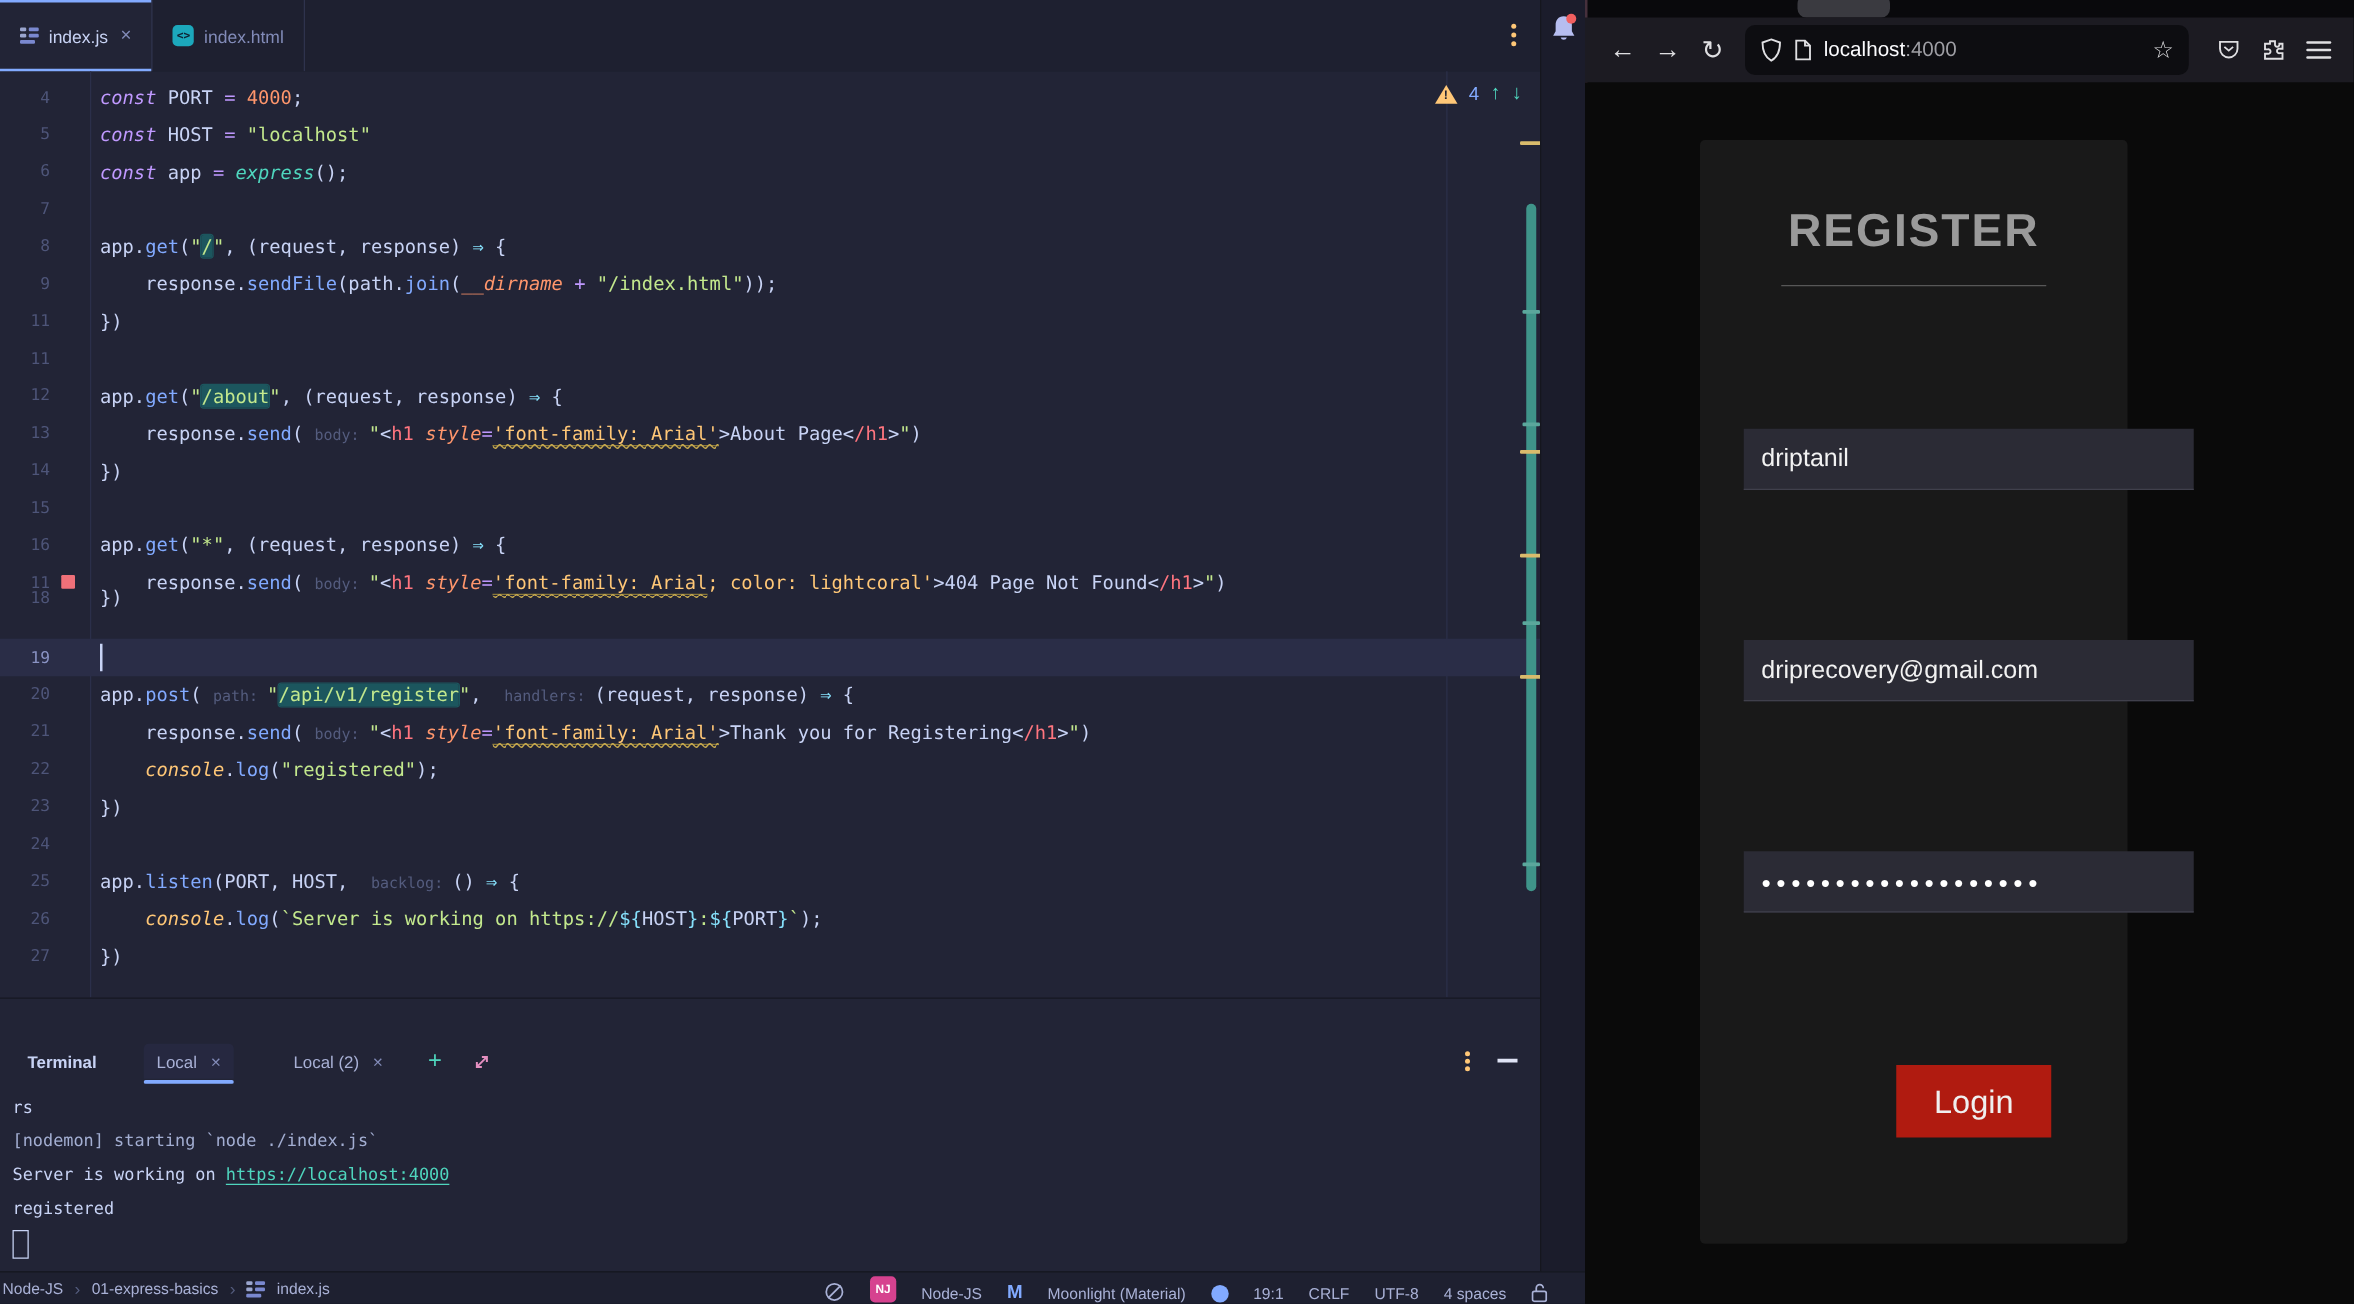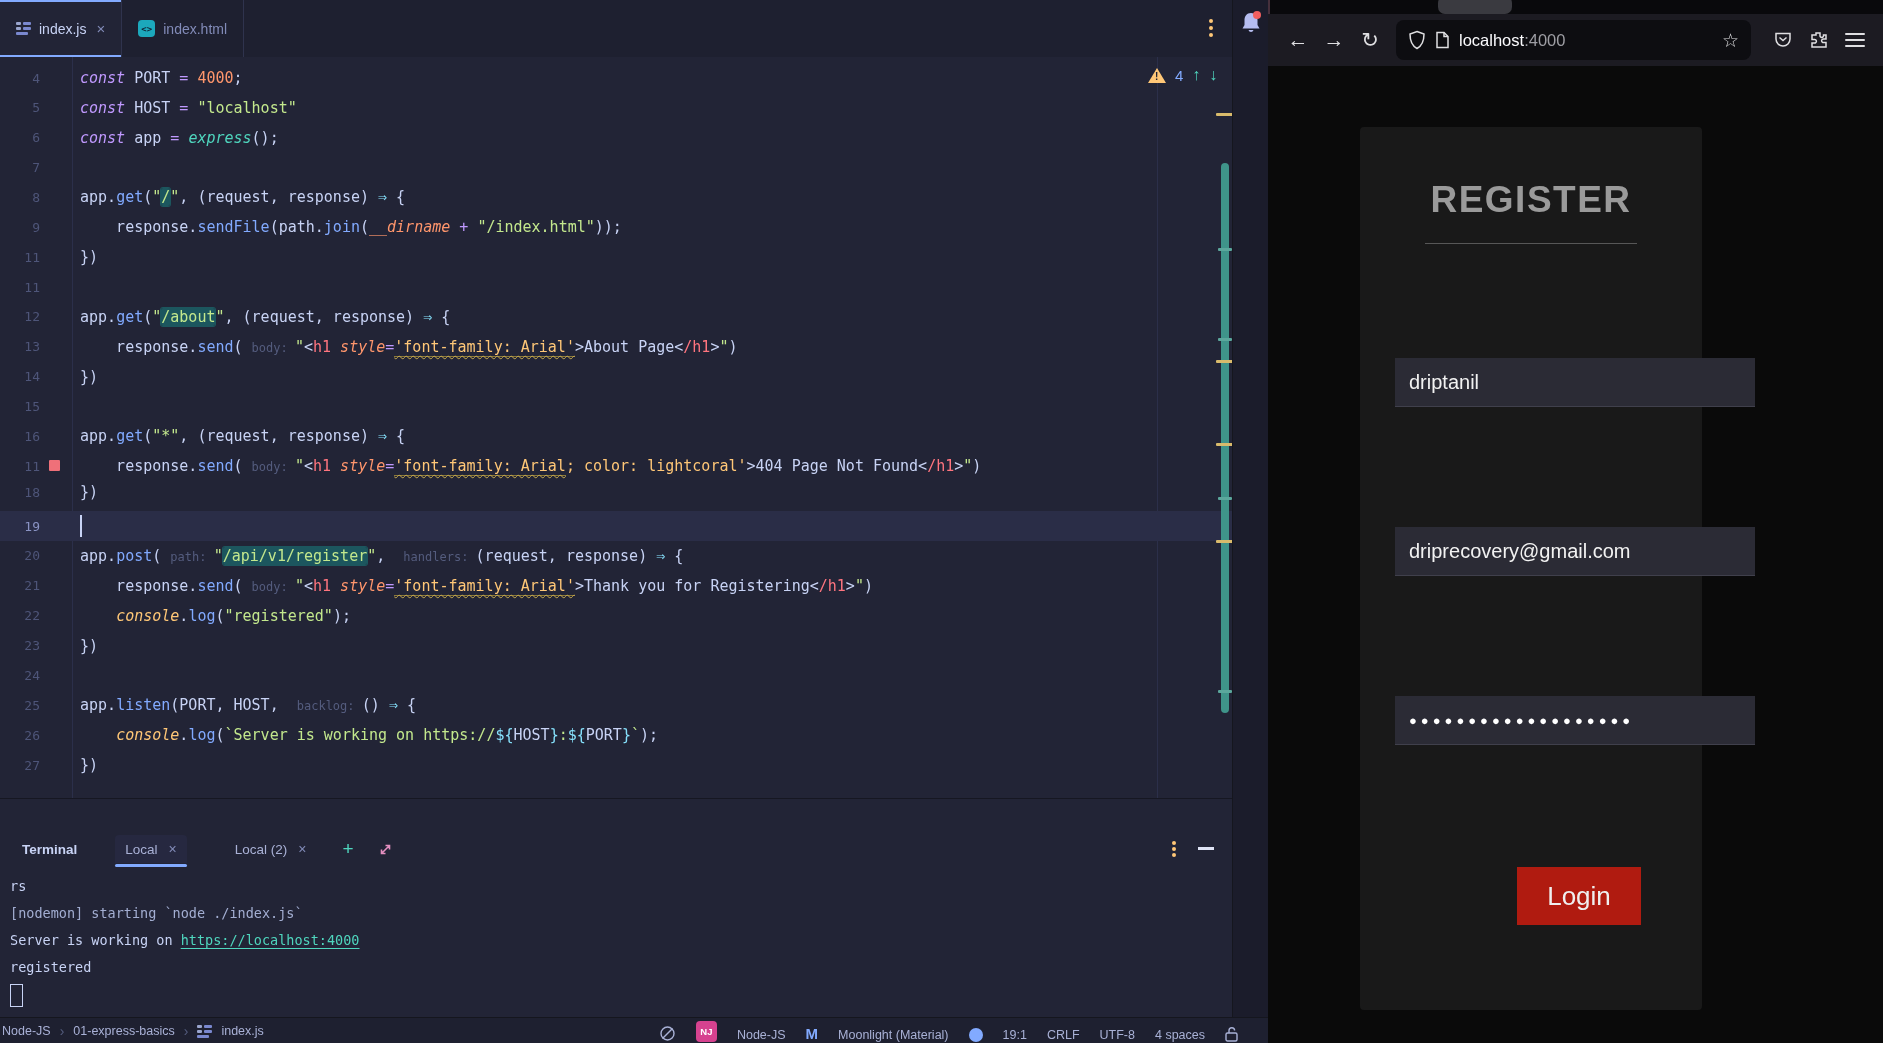--- a/index.html
+++ b/index.html
@@ -99,21 +99,21 @@
   .tb-btn{width:36px;height:36px;display:flex;align-items:center;justify-content:center;color:#dfdfe2;font-size:21px;}
   #back-btn{margin-left:12px;}
   #urlbar{height:40px;flex:1;margin:0 14px 0 8px;background:#0d0d11;border-radius:8px;display:flex;align-items:center;padding:0 12px;gap:9px;}
   #url-text{font-size:16.5px;color:#fbfbfe;flex:1;}
   #url-text .port{color:#9e9ea4;}
   #star-btn{font-size:19px;color:#dfdfe2;}
   #menu-btn{width:20px;height:14px;display:flex;flex-direction:column;justify-content:space-between;margin:0 18px 0 8px;}
   #menu-btn i{display:block;height:2px;background:#dfdfe2;border-radius:1px;}
   
   #page{position:absolute;left:0;top:66px;width:615px;height:977px;background:#0a0a0a;}
-  #card{position:absolute;left:92px;top:46px;width:342px;height:883px;background:#191919;border-radius:4px;margin-top:15px;}
+  #card{position:absolute;left:92px;top:46px;width:342px;height:883px;background:#191919;border-radius:4px;}
   #reg-title{margin-top:52px;text-align:center;font-size:37px;font-weight:bold;letter-spacing:1.5px;color:#9a9a9a;}
   #reg-hr{width:212px;border:none;border-top:1px solid #575757;margin:22px auto 0 auto;}
   .form-field{position:absolute;left:35px;width:360px;height:49px;background:#2b2b35;border-bottom:1px solid #40404c;
               color:#f2f2f2;font-size:20px;line-height:49px;padding-left:14px;box-sizing:border-box;}
   #field-username{top:231px;}
   #field-email{top:400px;}
   #field-password{top:569px;font-size:13px;letter-spacing:4px;color:#fff;}
   #login-btn{position:absolute;left:157px;top:740px;width:124px;height:58px;background:#b01b10;color:#efefef;
              font-size:26px;display:flex;align-items:center;justify-content:center;border:none;}
   svg{display:block;}
@@ -201,21 +201,21 @@
         </div>
         <div class="code-row" style="top: 364.44px;">
           <span class="lnum">16</span>
           <span class="ctext"><span class="tk-v">app.</span><span class="tk-f">get</span><span class="tk-v">(</span><span class="tk-s">"*"</span><span class="tk-v">, (request, response) </span><span class="tk-ar">⇒</span><span class="tk-v"> {</span></span>
         </div>
         <div class="code-row" style="top: 394.31px;">
           <span class="lnum">11</span>
           <span class="mark-red"></span>
           <span class="ctext"><span class="tk-v">    response.</span><span class="tk-f">send</span><span class="tk-v">( </span><span class="tk-h">body: </span><span class="tk-s">"</span><span class="tk-v">&lt;</span><span class="tk-t">h1</span><span class="tk-v"> </span><span class="tk-a">style</span><span class="tk-o">=</span><span class="tk-w">'font-family: Arial</span><span class="tk-y">; color: lightcoral'</span><span class="tk-v">&gt;404 Page Not Found&lt;</span><span class="tk-t">/h1</span><span class="tk-v">&gt;</span><span class="tk-s">"</span><span class="tk-v">)</span></span>
         </div>
-        <div class="code-row" style="top: 420px;">
+        <div class="code-row" style="top: 406px;">
           <span class="lnum">18</span>
           <span class="ctext"><span class="tk-v">})</span></span>
         </div>
         <div class="code-row cur" style="top: 454.05px;">
           <span class="lnum">19</span>
           <span class="ctext"></span>
           <span id="caret" style="top: 4px;"></span>
         </div>
         <div class="code-row" style="top: 483.92px;">
           <span class="lnum">20</span>

